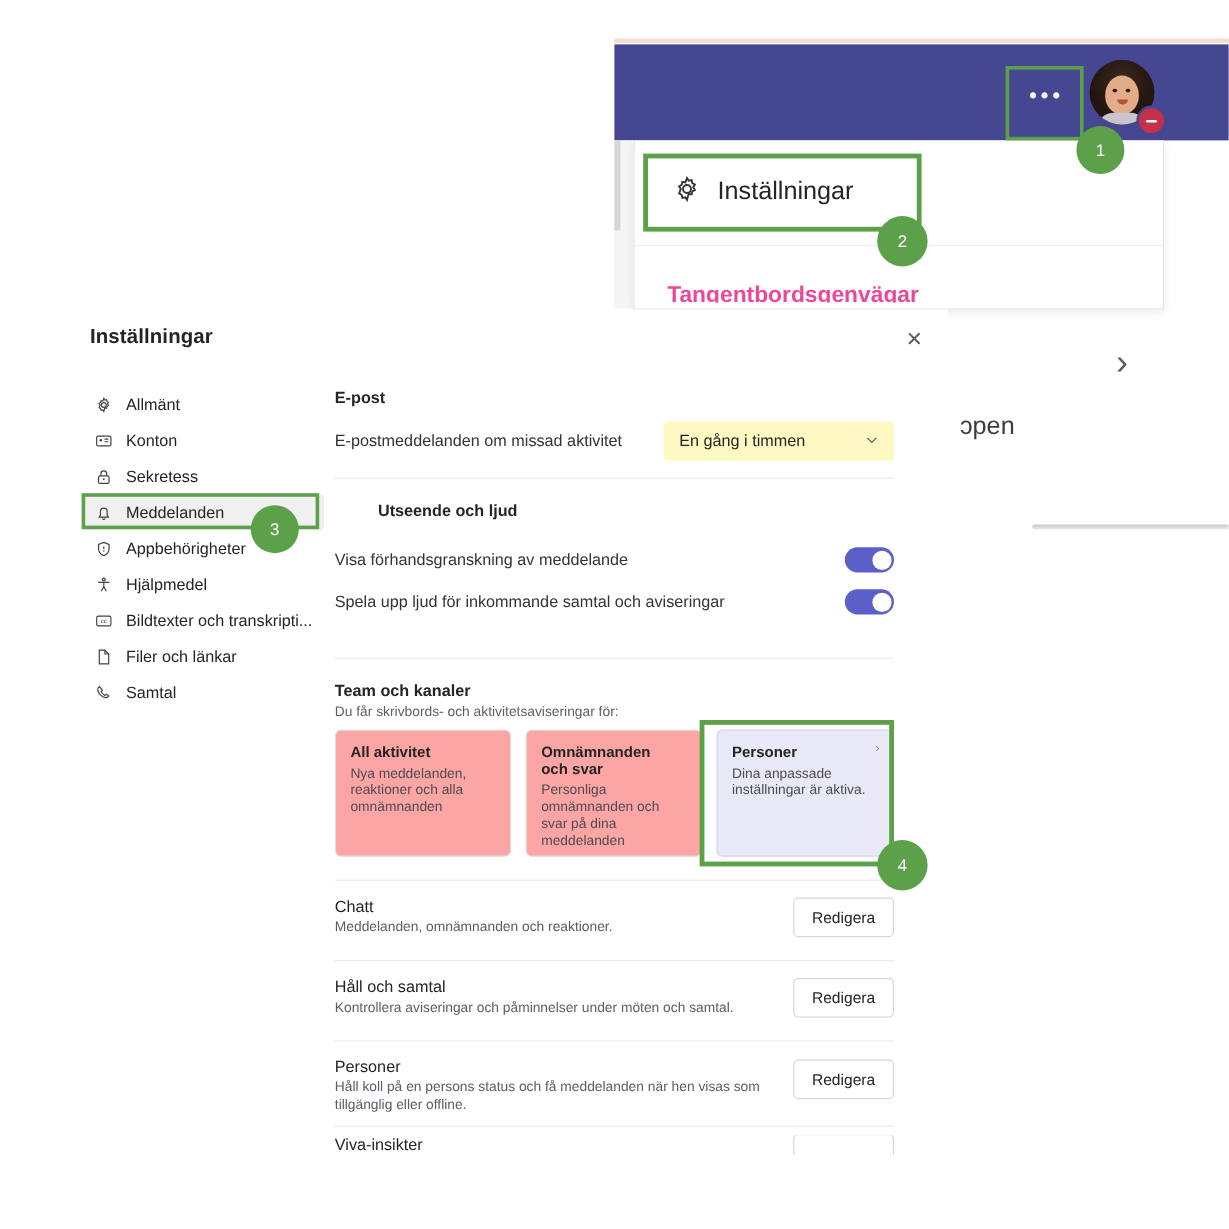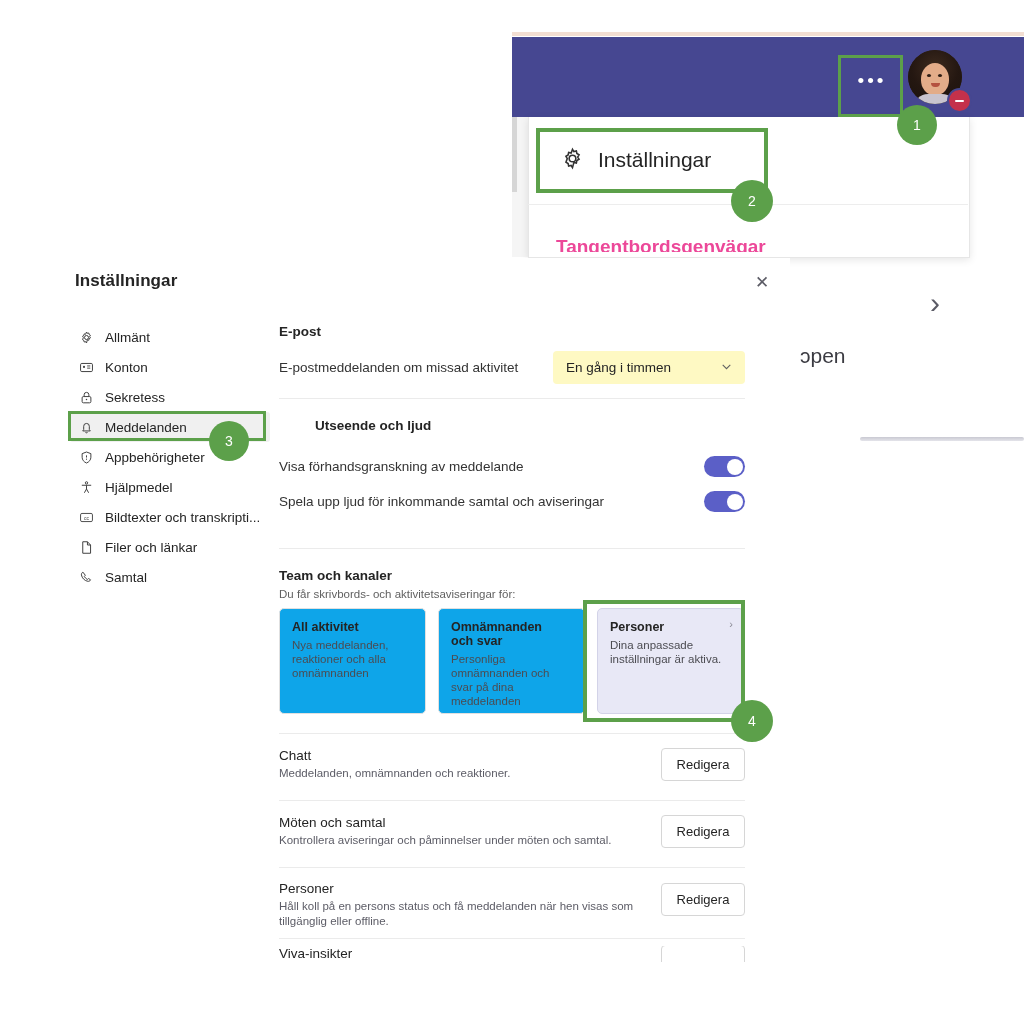--- a/index.html
+++ b/index.html
@@ -155,21 +155,21 @@
     position:absolute;right:2.5px;top:2.5px;width:16px;height:16px;border-radius:50%;background:#fff;
   }
   .setting-txt{font-size:13.5px;color:#333;line-height:17px;max-width:330px;}
   #div2{left:279px;top:548px;width:466px;}
 
   #teams-title{left:279px;top:568px;}
   #teams-sub{left:279px;top:588px;font-size:11.5px;color:#616161;}
   #cards{left:279px;top:608px;width:466px;height:106px;display:flex;gap:12px;}
   .card{
     width:147px;height:106px;box-sizing:border-box;
-    border:1px solid #e0e0e0;border-radius:5px;background:#0ea5e9;
+    border:1px solid #e0e0e0;border-radius:5px;background:#fca5a5;
     padding:11px 12px;cursor:pointer;position:relative;
   }
   .card.active{background:#e8e8f6;border-color:#d3d3e8;}
   .card .ctitle{font-size:12.5px;font-weight:700;color:#242424;line-height:14px;padding-right:12px;}
   .card .cdesc{font-size:11.5px;color:#4c4c52;line-height:14px;margin-top:4px;}
   .card .carrow{position:absolute;right:10px;top:9px;color:#8a8a95;font-size:11px;}
   #card-highlight{
     left:583px;top:600px;width:162px;height:122px;
     border:4px solid #5ca04a;box-sizing:border-box;
   }
@@ -391,21 +391,21 @@
 <div class="abs divider" id="div3"></div>
 
 <div class="edit-block" style="top:748px;">
   <div class="eb-title">Chatt</div>
   <div class="eb-desc">Meddelanden, omnämnanden och reaktioner.</div>
   <div class="edit-btn" style="top:0px;">Redigera</div>
 </div>
 <div class="abs divider" style="left:279px;top:800px;width:466px;"></div>
 
 <div class="edit-block" style="top:815px;">
-  <div class="eb-title">Möten och samtal</div>
+  <div class="eb-title">Håll och samtal</div>
   <div class="eb-desc">Kontrollera aviseringar och påminnelser under möten och samtal.</div>
   <div class="edit-btn" style="top:0px;">Redigera</div>
 </div>
 <div class="abs divider" style="left:279px;top:867px;width:466px;"></div>
 
 <div class="edit-block" style="top:881px;">
   <div class="eb-title">Personer</div>
   <div class="eb-desc">Håll koll på en persons status och få meddelanden när hen visas som tillgänglig eller offline.</div>
   <div class="edit-btn" style="top:2px;">Redigera</div>
 </div>

